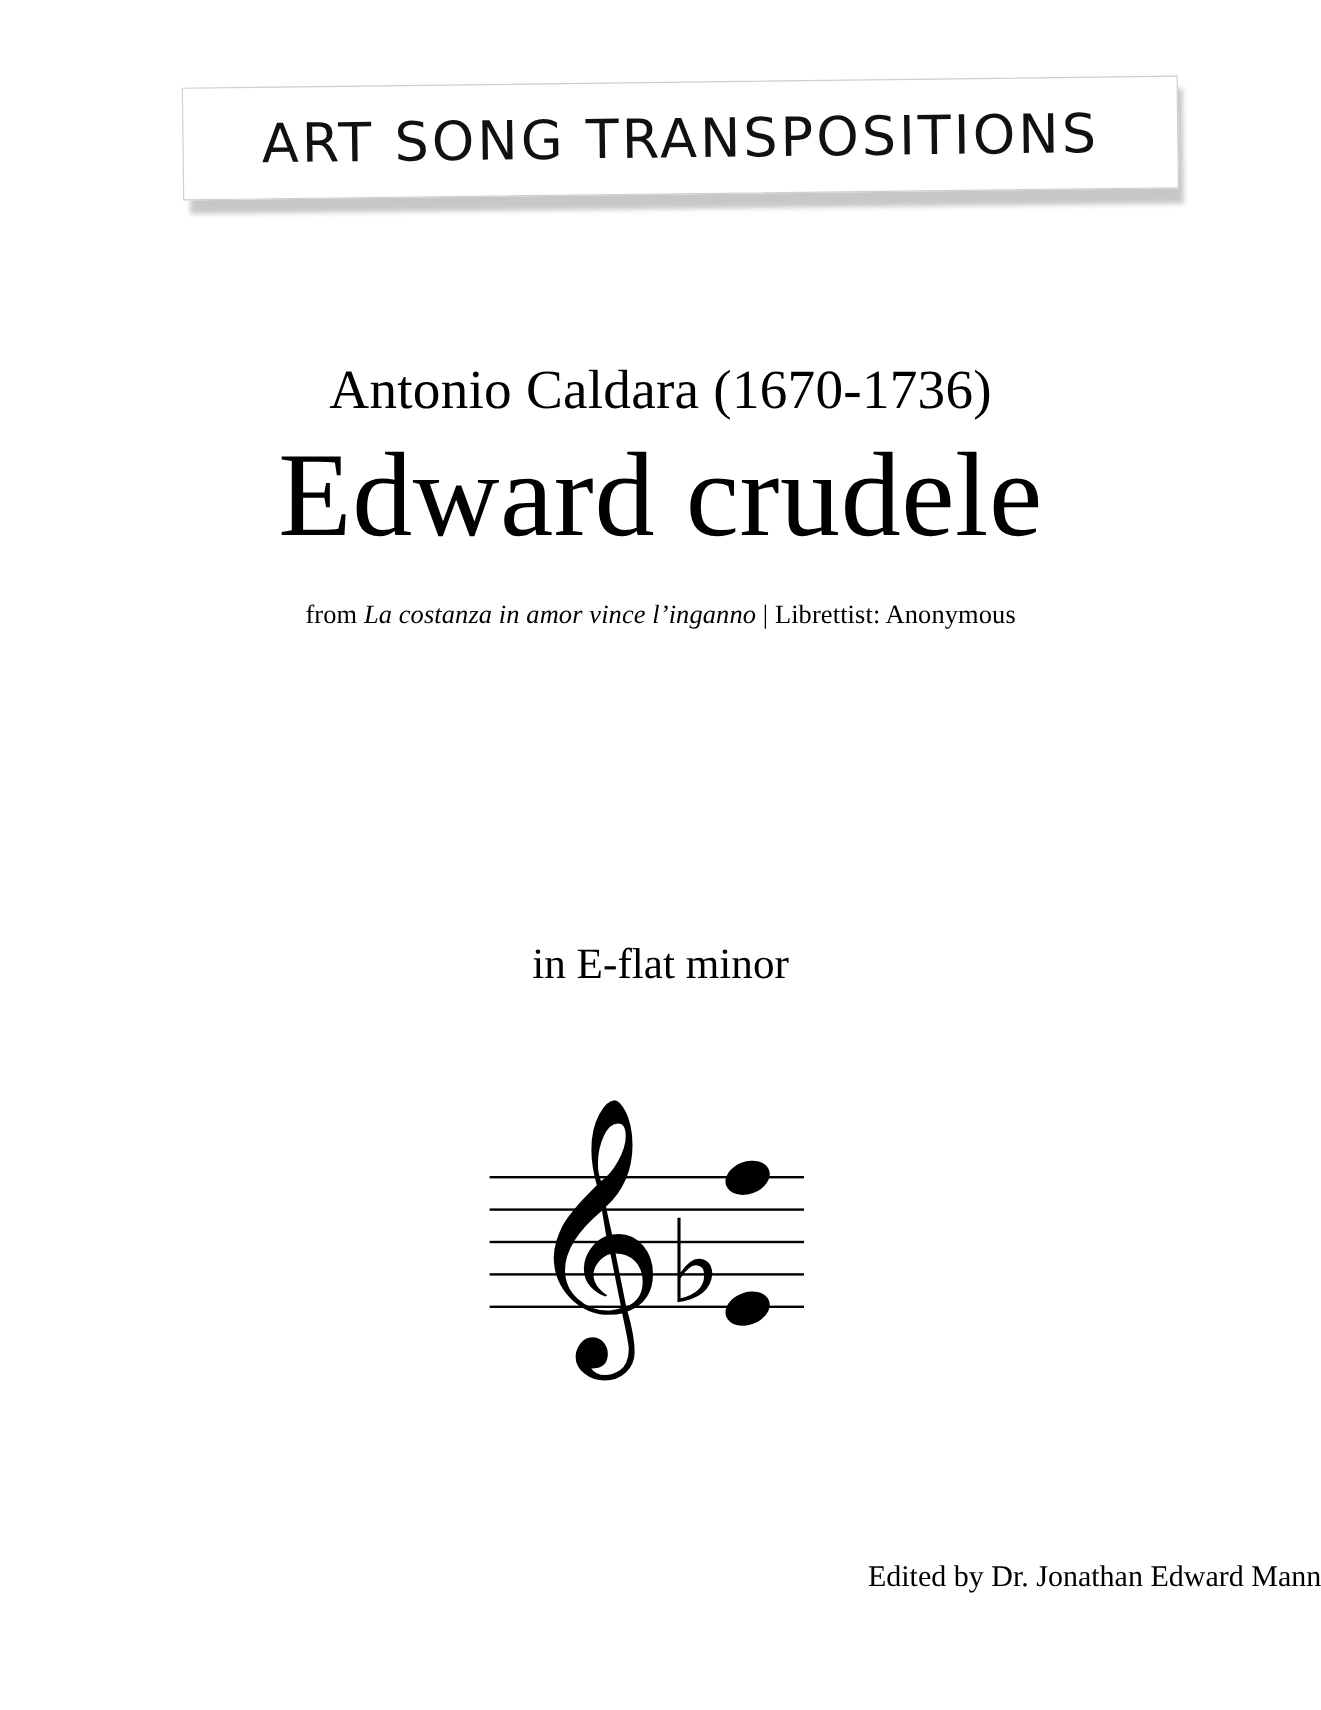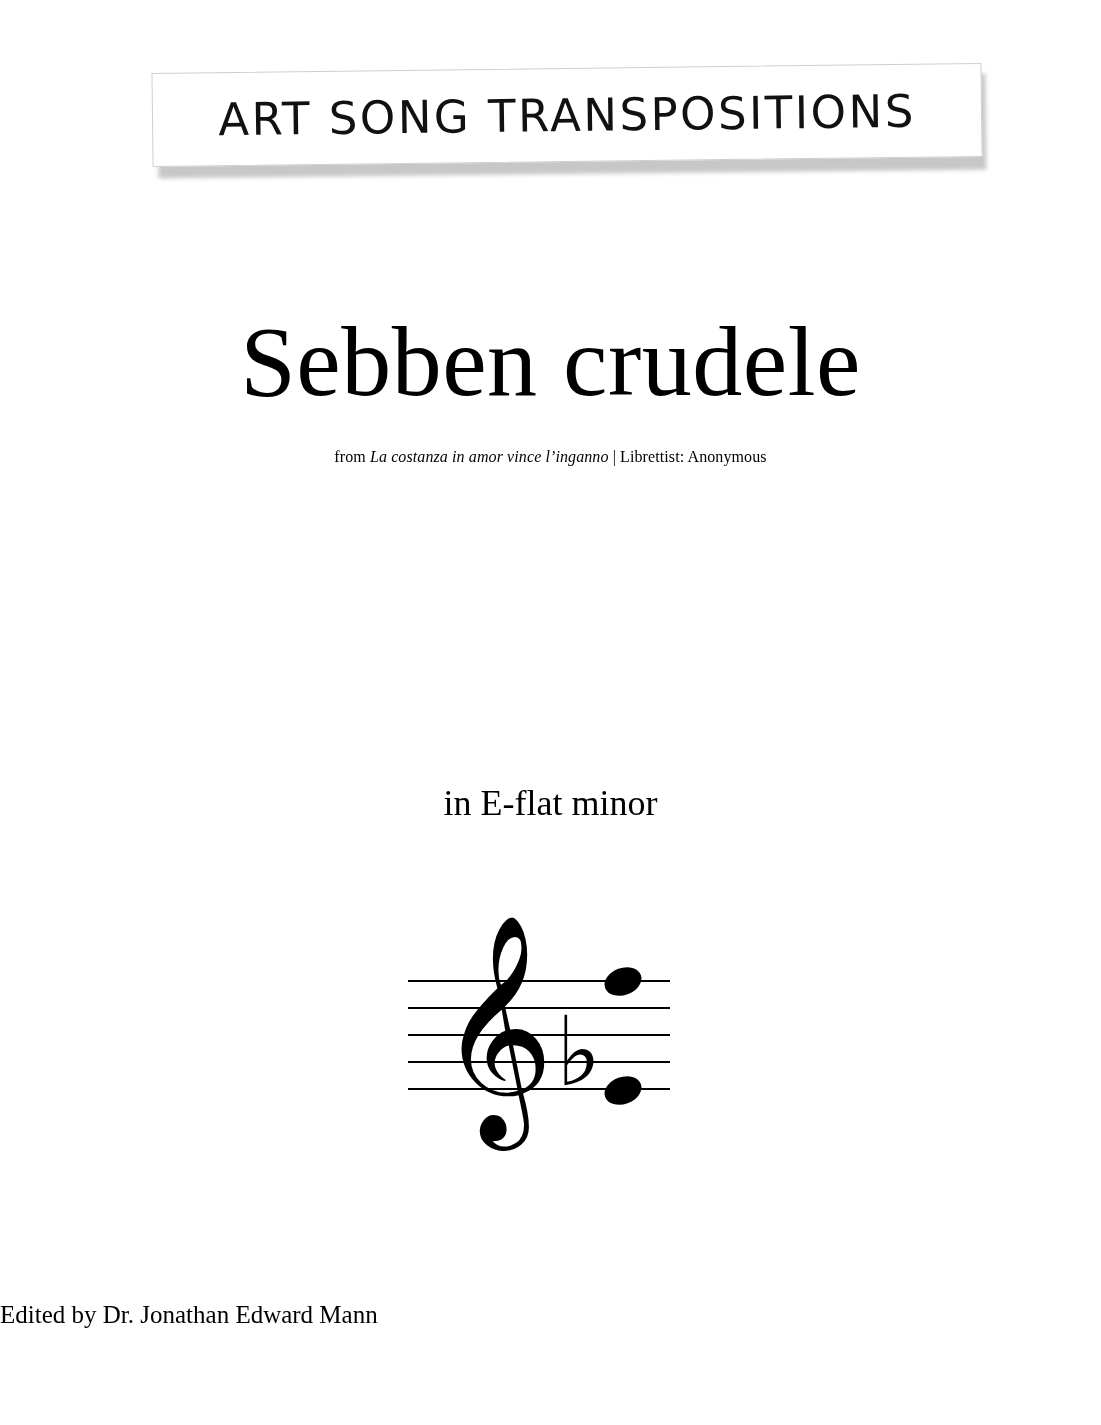--- a/index.html
+++ b/index.html
@@ -70,21 +70,21 @@
     line-height: 1.1;
     letter-spacing: 0.2px;
   }
   .song-title {
     font-size: 100px;
     line-height: 1.12;
     margin-top: 6px;
     letter-spacing: 0.5px;
   }
   .source-line {
-    font-size: 16px;
+    font-size: 22px;
     margin-top: 30px;
     letter-spacing: 0.1px;
   }
   .source-line .ital {
     font-style: italic;
   }
   .key-line {
     position: absolute;
     left: 0;
     top: 782px;
@@ -149,37 +149,38 @@
   }
   .note-top  { left: 604px; top: 28px; }
   .note-bot  { left: 604px; top: 137px; }
 
   
   .footer {
     position: absolute;
     left: 0;
     top: 1296px;
     width: 1101px;
-    text-align: left;
+    text-align: right;
     font-size: 25px;
     line-height: 1.55;
   }
 </style>
 </head>
 <body>
 
 <div class="banner-wrap">
   <div class="banner-shadow"></div>
   <div class="banner">
     <div class="banner-text">ART SONG TRANSPOSITIONS</div>
   </div>
 </div>
 
 <div class="titleblock">
-  <div class="song-title">Sebben crudele</div>
+  <div class="composer">Antonio Caldara (1670-1736)</div>
+  <div class="song-title">Edward crudele</div>
   <div class="source-line">
     <span>from </span><span class="ital">La costanza in amor vince l’inganno</span><span> | </span><span>Librettist: Anonymous</span>
   </div>
 </div>
 
 <div class="key-line">in E-flat minor</div>
 
 <div class="staff-area">
   <div class="staff">
     <div class="line l0"></div>

